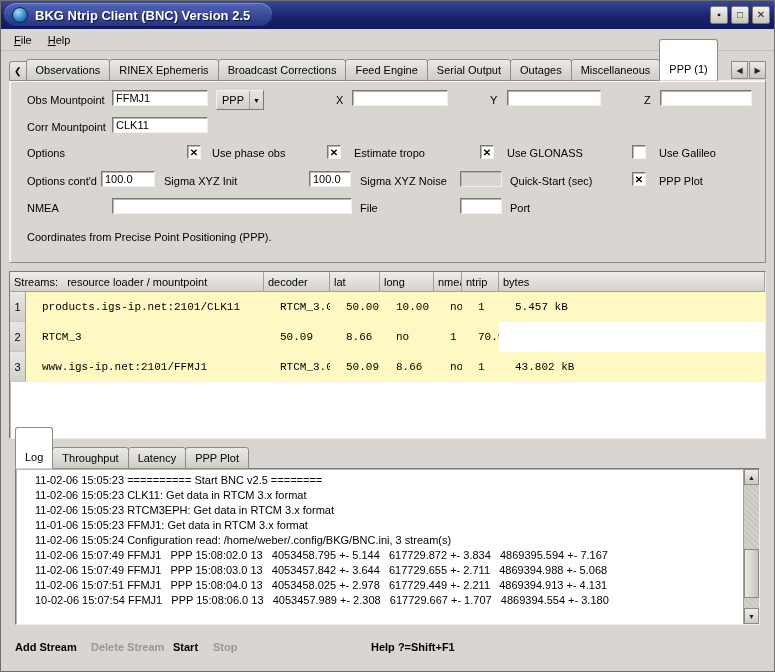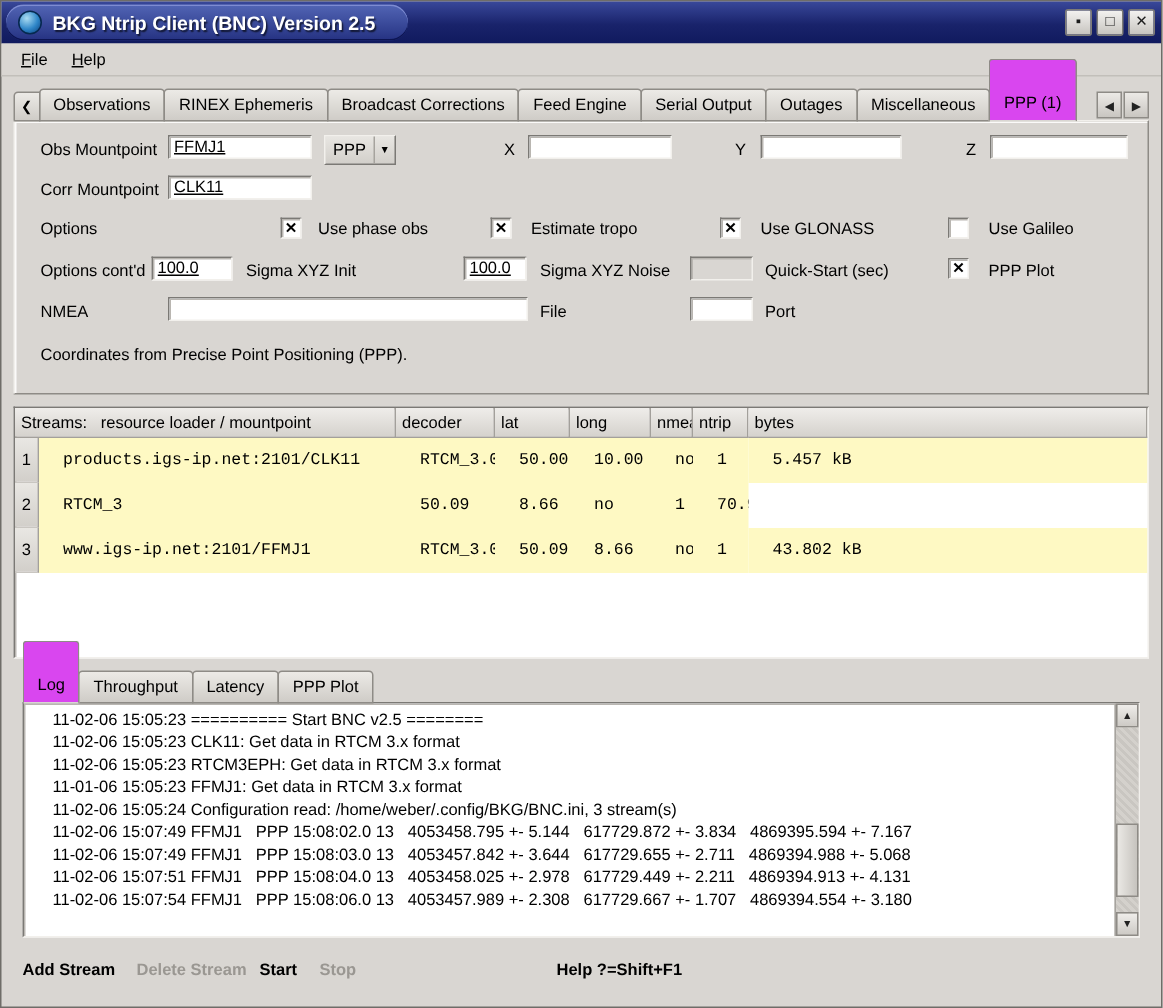--- a/index.html
+++ b/index.html
@@ -23,33 +23,33 @@
   .menubar { height: 22px; flex: 0 0 22px; display: flex; align-items: center; padding-left: 5px; background: #d9d6d2; border-bottom: 1px solid #c2bfba; }
   .menu-item { display: inline-block; padding: 3px 8px; }
   .menu-item::first-letter { text-decoration: underline; }
 
   
   .tabbar { display: flex; align-items: flex-end; height: 23px; position: relative; z-index: 2; }
   .main-tabbar { margin: 7px 8px -1px 8px; }
   .bottom-tabbar { margin: 7px 14px -1px 14px; }
   .tab { padding: 4px 9px 4px; border: 1px solid #8e8b86; border-bottom: 1px solid #8e8b86; margin-right: -1px;
     background: linear-gradient(#eceae6, #cfccc7); border-top-left-radius: 3px; border-top-right-radius: 3px; white-space: nowrap; cursor: default; }
-  .tab.selected { background: #d946ef; border-bottom: 1px solid #d9d6d2; padding-top: 23px; padding-bottom: 5px; z-index: 3; position: relative; }
+  .tab.selected { background: #ffffff; border-bottom: 1px solid #d9d6d2; padding-top: 23px; padding-bottom: 5px; z-index: 3; position: relative; }
   .tab-chevron { padding: 4px 4px; border: 1px solid #8e8b86; border-bottom: 1px solid #8e8b86; margin-right: -1px;
     background: linear-gradient(#eceae6, #cfccc7); border-top-left-radius: 3px; font-size: 9px; }
   .tab-scrollers { position: absolute; right: 0; bottom: 2px; display: flex; }
   .scroll-btn { width: 17px; height: 18px; border: 1px solid #8e8b86; margin-left: 1px; background: linear-gradient(#eceae6, #c9c6c1);
     display: flex; align-items: center; justify-content: center; font-size: 8px; color: #222; }
 
   
   .panel { position: relative; z-index: 1; margin: 0 8px; height: 183px; flex: 0 0 183px; background: #d9d6d2;
     border: 1px solid; border-color: #f2f0ec #8e8b86 #8e8b86 #f2f0ec; box-shadow: inset 1px 1px 0 #fbfaf9; }
   .pl { position: absolute; white-space: nowrap; }
   .panel .input { position: absolute; height: 16px; border: 1px solid; border-color: #7b7975 #f2f0ec #f2f0ec #7b7975;
-    background: #ffffff; font: 11px "Liberation Sans", sans-serif; padding: 0 3px; box-shadow: inset 1px 1px 0 #b9b6b1; text-decoration: underline; }
+    background: #ffffff; font: 11px "Liberation Sans", sans-serif; padding: 0 3px; box-shadow: inset 1px 1px 0 #b9b6b1; }
   .panel .input.disabled { background: #d9d6d2; }
   .combo { position: absolute; height: 20px; display: flex; align-items: center; border: 1px solid; padding-left: 5px;
     border-color: #f2f0ec #7b7975 #7b7975 #f2f0ec; background: linear-gradient(#e8e6e2, #d2cfca); cursor: default; }
   .combo-text { flex: 1; }
   .combo-arrow { width: 14px; height: 18px; display: flex; align-items: center; justify-content: center; font-size: 7px; border-left: 1px solid #a6a39e; }
   .checkbox { position: absolute; width: 14px; height: 14px; background: #fff; border: 1px solid; border-color: #7b7975 #f2f0ec #f2f0ec #7b7975;
     box-shadow: inset 1px 1px 0 #b9b6b1; display: flex; align-items: center; justify-content: center;
     font-size: 10px; font-weight: bold; color: #000; cursor: default; }
 
   
@@ -225,21 +225,21 @@
   <div class="log-box">
     <div class="log-lines">
       <div class="log-line">11-02-06 15:05:23 ========== Start BNC v2.5 ========</div>
       <div class="log-line">11-02-06 15:05:23 CLK11: Get data in RTCM 3.x format</div>
       <div class="log-line">11-02-06 15:05:23 RTCM3EPH: Get data in RTCM 3.x format</div>
       <div class="log-line">11-01-06 15:05:23 FFMJ1: Get data in RTCM 3.x format</div>
       <div class="log-line">11-02-06 15:05:24 Configuration read: /home/weber/.config/BKG/BNC.ini, 3 stream(s)</div>
       <div class="log-line">11-02-06 15:07:49 FFMJ1   PPP 15:08:02.0 13   4053458.795 +- 5.144   617729.872 +- 3.834   4869395.594 +- 7.167</div>
       <div class="log-line">11-02-06 15:07:49 FFMJ1   PPP 15:08:03.0 13   4053457.842 +- 3.644   617729.655 +- 2.711   4869394.988 +- 5.068</div>
       <div class="log-line">11-02-06 15:07:51 FFMJ1   PPP 15:08:04.0 13   4053458.025 +- 2.978   617729.449 +- 2.211   4869394.913 +- 4.131</div>
-      <div class="log-line">11-02-06 15:07:54 FFMJ1   PPP 15:08:06.0 13   4053457.989 +- 2.308   617729.667 +- 1.707   4869394.554 +- 3.180</div>
+      <div class="log-line">10-02-06 15:07:54 FFMJ1   PPP 15:08:06.0 13   4053457.989 +- 2.308   617729.667 +- 1.707   4869394.554 +- 3.180</div>
     </div>
     <div class="scrollbar">
       <div class="sb-btn">
           <span>▲</span>
         </div>
       <div class="sb-track">
         <div class="sb-thumb"></div>
       </div>
       <div class="sb-btn">
           <span>▼</span>

